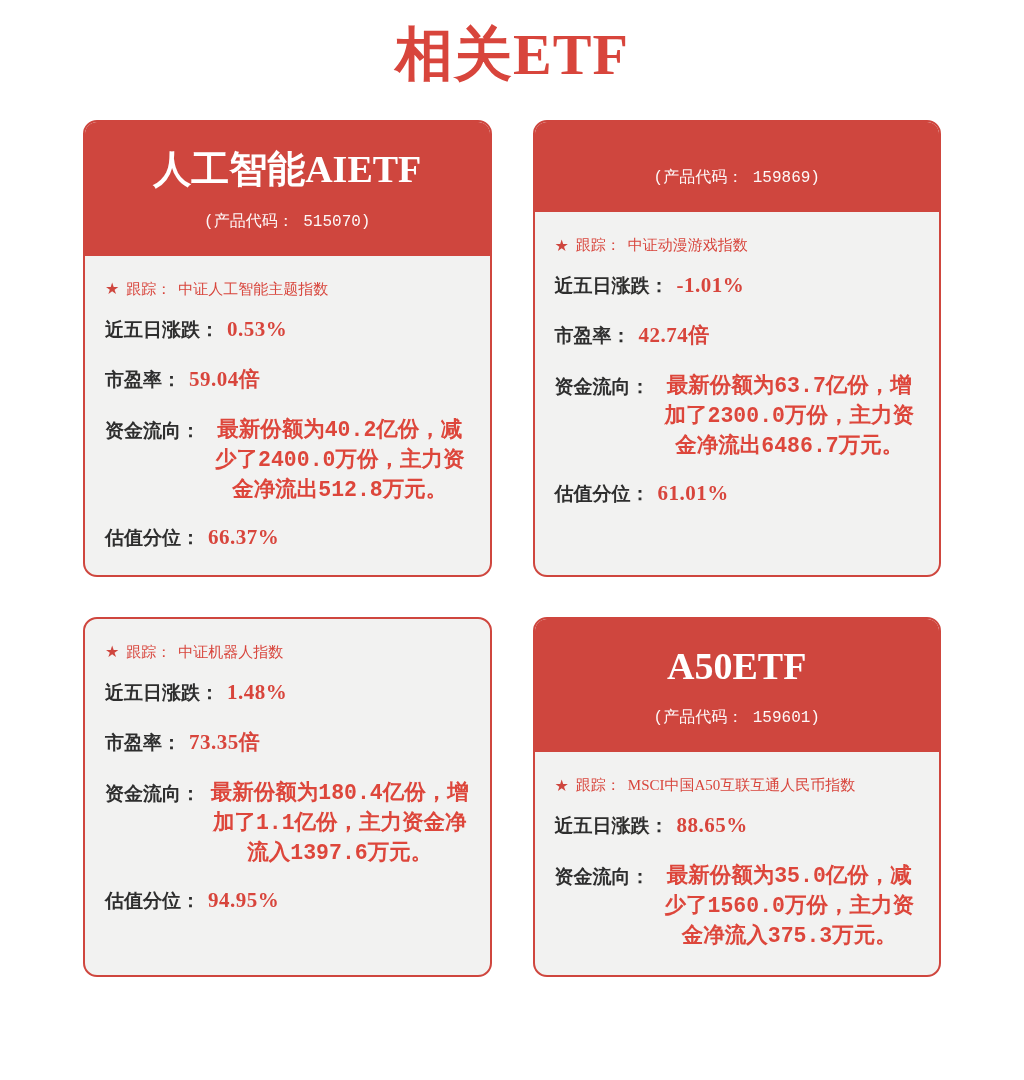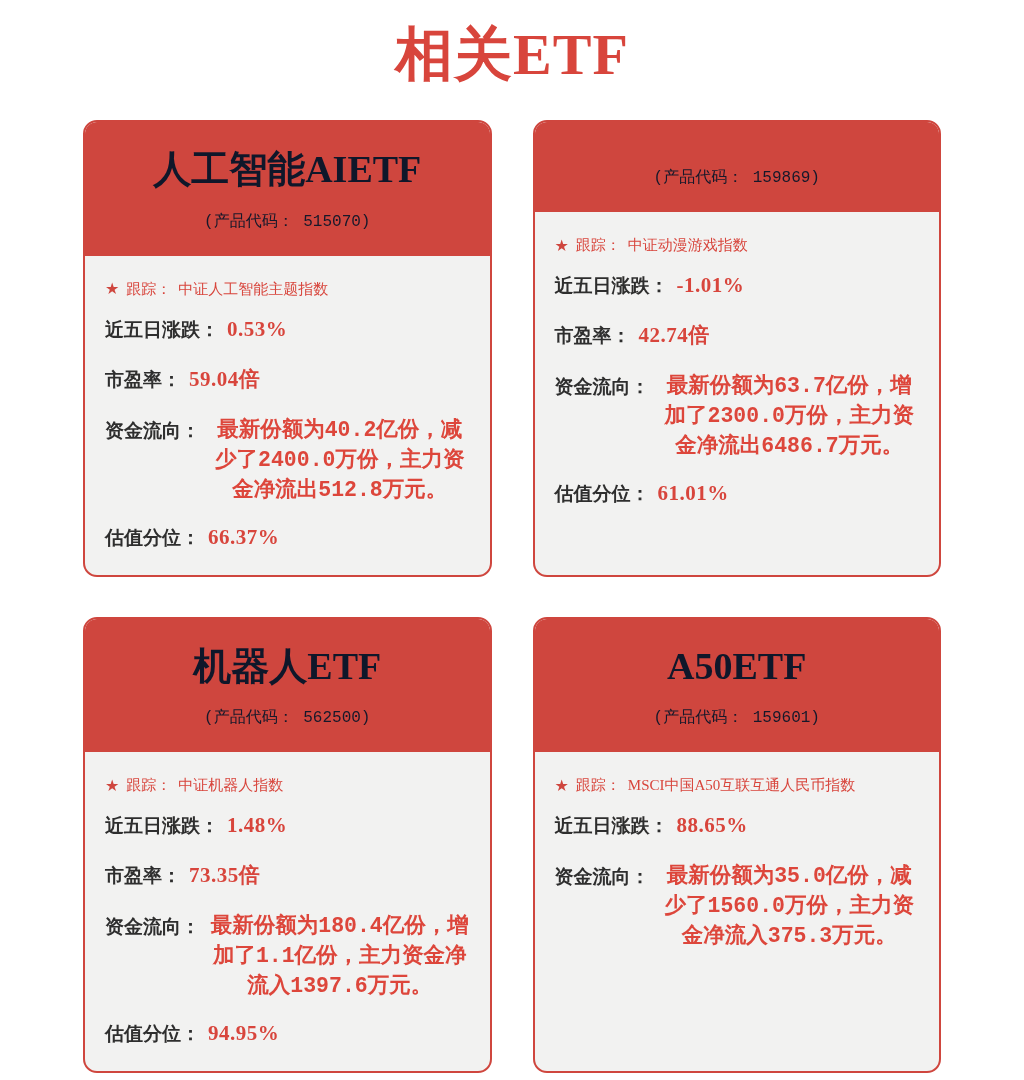--- a/index.html
+++ b/index.html
@@ -36,21 +36,21 @@
   .card{
     border:2px solid var(--brand);
     border-radius:14px;
     background:var(--body-bg);
     overflow:hidden;
     display:flex;
     flex-direction:column;
   }
   .card-header{
     background:var(--brand);
-    color:#0f172a;
+    color:#ffffff;
     text-align:center;
     padding:26px 10px 24px 10px;
     border-radius:11px 11px 0 0;
   }
   .card-title{
     font-size:38px;
     font-weight:bold;
     font-family:"Liberation Serif","DejaVu Serif",serif;
     line-height:1.15;
   }
@@ -178,24 +178,20 @@
         <span class="flow-val">最新份额为63.7亿份，增加了2300.0万份，主力资金净流出6486.7万元。</span>
       </div>
       <div class="row">
         <span class="lbl">估值分位：</span>
         <span class="val">61.01%</span>
       </div>
     </div>
   </section>
 
   <section class="card">
-    <header class="card-header">
-      <h2 class="card-title">机器人ETF</h2>
-      <div class="card-code">(产品代码： 562500)</div>
-    </header>
     <div class="card-body">
       <div class="track-row">
         <span class="star">★</span>
         <span class="track-text">跟踪：</span>
         <span class="track-text">中证机器人指数</span>
       </div>
       <div class="row">
         <span class="lbl">近五日涨跌：</span>
         <span class="val">1.48%</span>
       </div>

